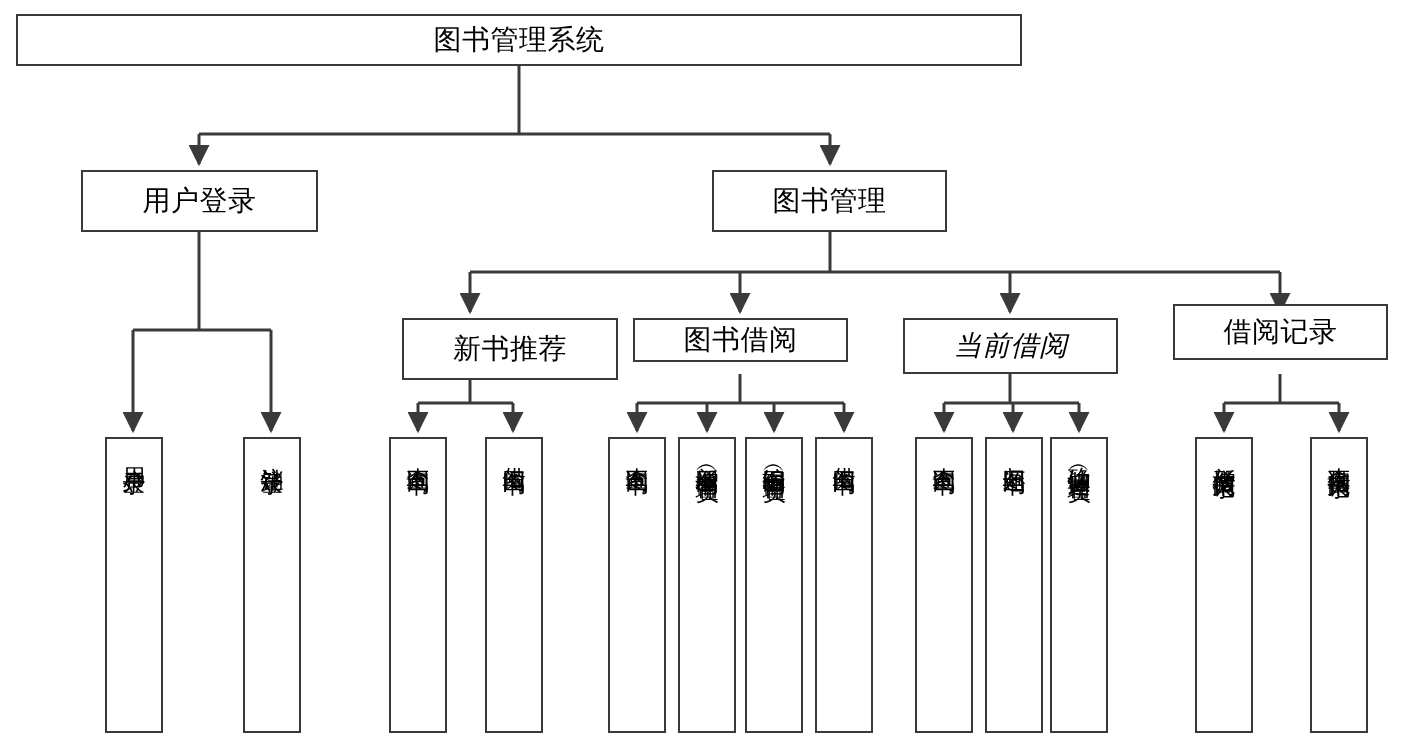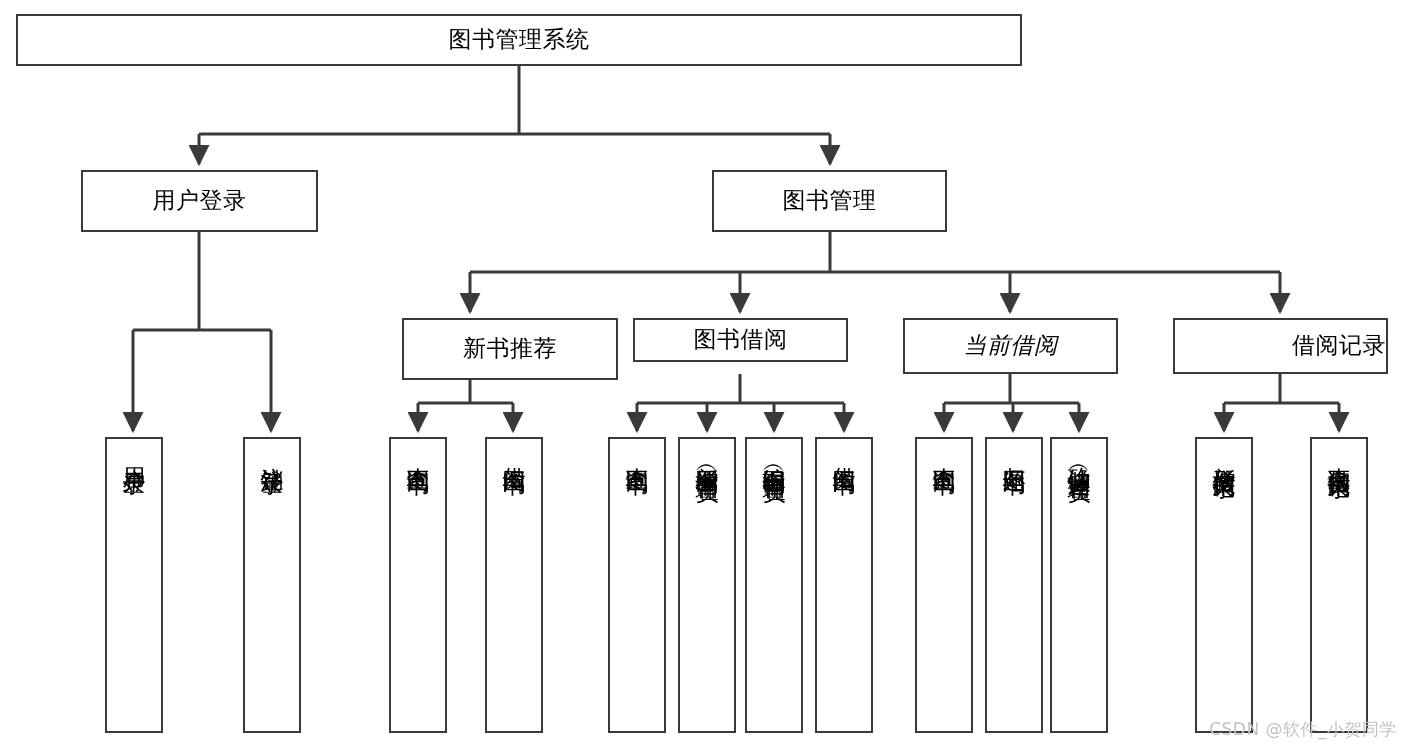--- a/index.html
+++ b/index.html
@@ -36,21 +36,21 @@
     color: #000000;
     line-height: 1.18;
     overflow: hidden;
   }
   .node .label {
     display: block;
     text-align: center;
     white-space: pre-line;
   }
   .node.horiz .label {
-    font-size: 23px;
+    font-size: 28px;
     letter-spacing: 0.5px;
   }
   .node.vert {
     align-items: flex-start;
     justify-content: center;
     padding-top: 10px;
   }
   .node.vert .label {
     writing-mode: vertical-rl;
     text-orientation: upright;
@@ -137,21 +137,21 @@
 
   <div class="node horiz" style="left:362px; top:318px; width:216px; height:62px;margin-left:40px;">
     <span class="label">新书推荐</span>
   </div>
   <div class="node horiz" style="left:633px; top:318px; width:215px; height:44px;">
     <span class="label">图书借阅</span>
   </div>
   <div class="node horiz" style="left:903px; top:318px; width:215px; height:56px;font-style:italic;">
     <span class="label">当前借阅</span>
   </div>
-  <div class="node horiz" style="left:1173px; top:318px; width:215px; height:56px;justify-content:flex-end;">
+  <div class="node horiz" style="left:1173px; top:304px; width:215px; height:56px;">
     <span class="label">借阅记录</span>
   </div>
 
   <div class="node vert" style="left:105px; top:437px; width:58px; height:296px;">
     <span class="label">用户登录</span>
   </div>
   <div class="node vert" style="left:243px; top:437px; width:58px; height:296px;">
     <span class="label">注销登录</span>
   </div>
 
@@ -185,14 +185,13 @@
     <span class="label">确认归还（管理员）</span>
   </div>
 
   <div class="node vert" style="left:1195px; top:437px; width:58px; height:296px;">
     <span class="label">新增借阅记录</span>
   </div>
   <div class="node vert" style="left:1310px; top:437px; width:58px; height:296px;">
     <span class="label">查询借阅记录</span>
   </div>
 
-  <div id="watermark">CSDN @软件_小贺同学</div>
 </div>
 
 </body></html>

